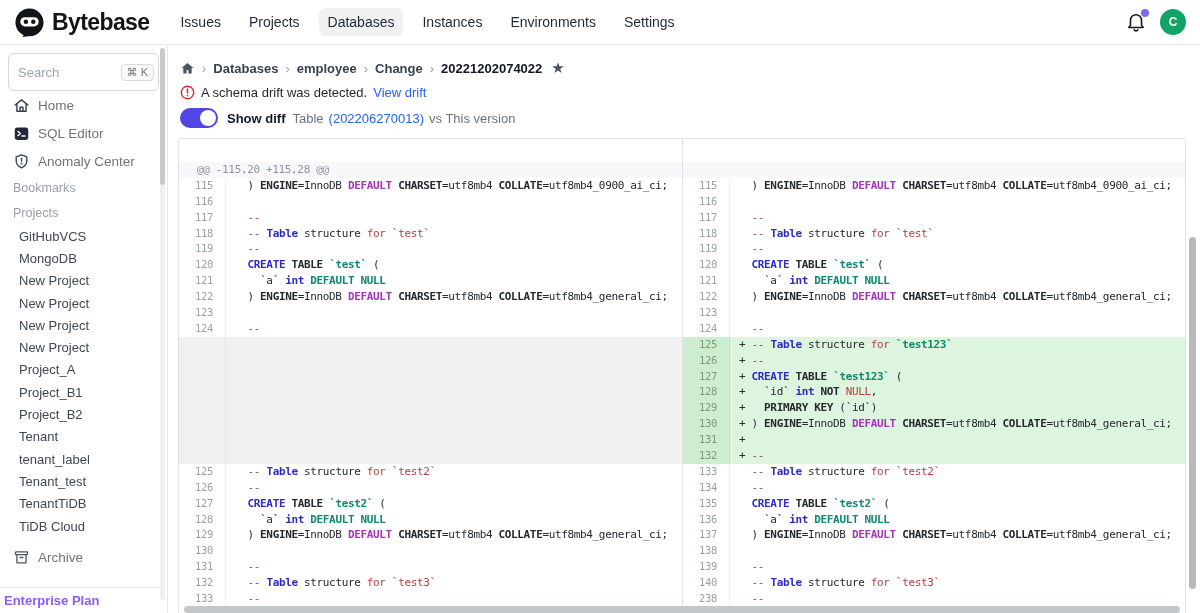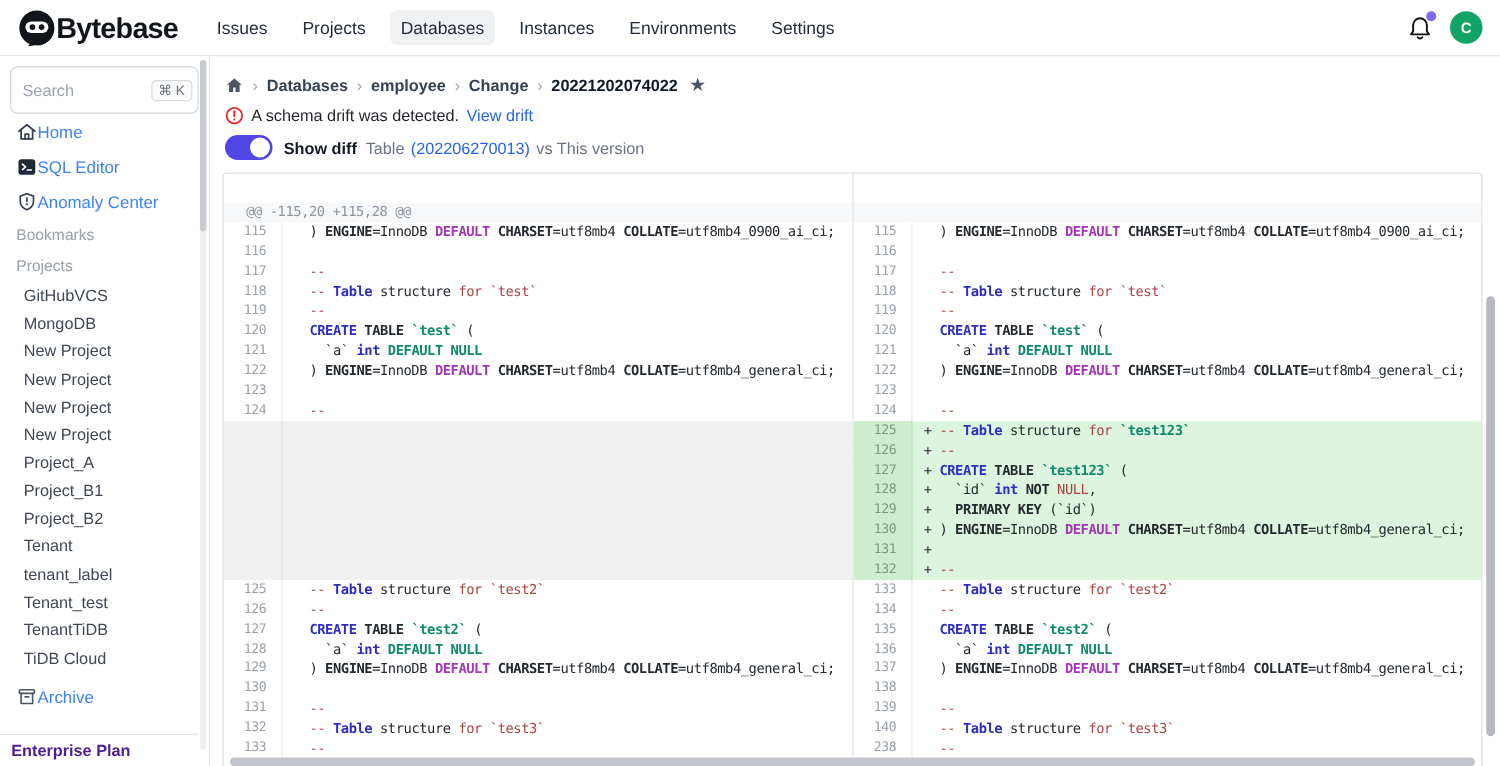--- a/index.html
+++ b/index.html
@@ -4,43 +4,43 @@
 <style>
   * { box-sizing: border-box; }
   html,body { margin:0; padding:0; }
   body {
     width:1200px; height:613px; overflow:hidden;
     font-family:"Liberation Sans","DejaVu Sans",sans-serif;
     background:#fff; color:#111827; font-size:13px;
   }
   
   .topnav { height:45px; border-bottom:1px solid #e5e7eb; display:flex; align-items:center; padding:0 14px; background:#fff; }
-  .brand { display:flex; align-items:center; }
+  .brand { display:flex; align-items:center; gap:7px; }
   .brand-text { font-size:23px; font-weight:800; letter-spacing:-0.6px; color:#111418; }
   .nav-items { display:flex; align-items:center; gap:10px; margin-left:22px; }
   .nav-item { font-size:14px; color:#1f2937; padding:6px 9px; border-radius:6px; cursor:pointer; white-space:nowrap; }
   .nav-item.active { background:#f0f1f3; }
   .topnav-right { margin-left:auto; display:flex; align-items:center; gap:13px; }
   .bell-wrap { position:relative; width:22px; height:22px; }
   .bell-badge { position:absolute; top:-2px; right:-2px; width:8px; height:8px; border-radius:50%; background:#7c6af2; }
   .avatar { width:26px; height:26px; border-radius:50%; background:#12a467; color:#fff; font-size:12px; font-weight:bold; display:flex; align-items:center; justify-content:center; }
   
   .layout { display:flex; height:568px; }
   .sidebar { width:168px; flex:none; border-right:1px solid #e5e7eb; position:relative; background:#fff; }
   .main { flex:1; position:relative; overflow:hidden; }
   
   .search-box { margin:8px 8px 0 8px; height:38px; border:1px solid #d4d7dc; border-radius:6px; display:flex; align-items:center; padding:0 4px 0 9px; }
   .search-ph { color:#9ca3af; font-size:13px; flex:1; }
   .kbd { border:1px solid #d8dbe0; background:#fafafa; border-radius:4px; font-size:11px; color:#6b7280; padding:1px 5px; white-space:nowrap; }
-  .side-item { display:flex; align-items:center; height:28px; padding-left:13px; font-size:13.5px; color:#3b82f6; cursor:pointer; margin-top:0; }
+  .side-item { display:flex; align-items:center; gap:8px; height:28px; padding-left:13px; font-size:13.5px; color:#737373; cursor:pointer; margin-top:0; }
   .side-item:first-of-type { margin-top:6px; }
   .side-label { height:25px; display:flex; align-items:center; padding-left:13px; color:#9aa0a8; font-size:12.5px; }
   .proj-item { height:22.3px; display:flex; align-items:center; padding-left:19px; font-size:13px; color:#3f4753; cursor:pointer; white-space:nowrap; }
   .archive-item { margin-top:6px; }
-  .side-footer { position:absolute; left:0; right:8px; bottom:0; height:26px; border-top:1px solid #e5e7eb; background:#fff; display:flex; align-items:center; padding-left:9px; font-weight:bold; font-size:13px; color:#4c1d95; }
+  .side-footer { position:absolute; left:0; right:8px; bottom:0; height:26px; border-top:1px solid #e5e7eb; background:#fff; display:flex; align-items:center; padding-left:4px; font-weight:bold; font-size:13px; color:#8b5cf6; }
   .side-track { position:absolute; right:2px; top:3px; width:5px; height:552px; background:#f1f1f2; border-radius:3px; }
   .side-thumb { position:absolute; right:2px; top:3px; width:5px; height:137px; background:#c7cace; border-radius:3px; }
   
   .breadcrumb { display:flex; align-items:center; gap:7px; margin:12px 0 0 12px; height:22px; font-size:13px; }
   .crumb { color:#374151; font-weight:600; cursor:pointer; }
   .crumb.current { color:#111827; font-weight:700; }
   .crumb-sep { color:#9ca3af; font-size:13px; }
   .star { color:#4b5563; font-size:15px; margin-left:2px; cursor:pointer; }
   .drift-row { display:flex; align-items:center; gap:6px; margin:5px 0 0 12px; height:16px; }
   .drift-text { color:#1f2328; font-weight:500; }

